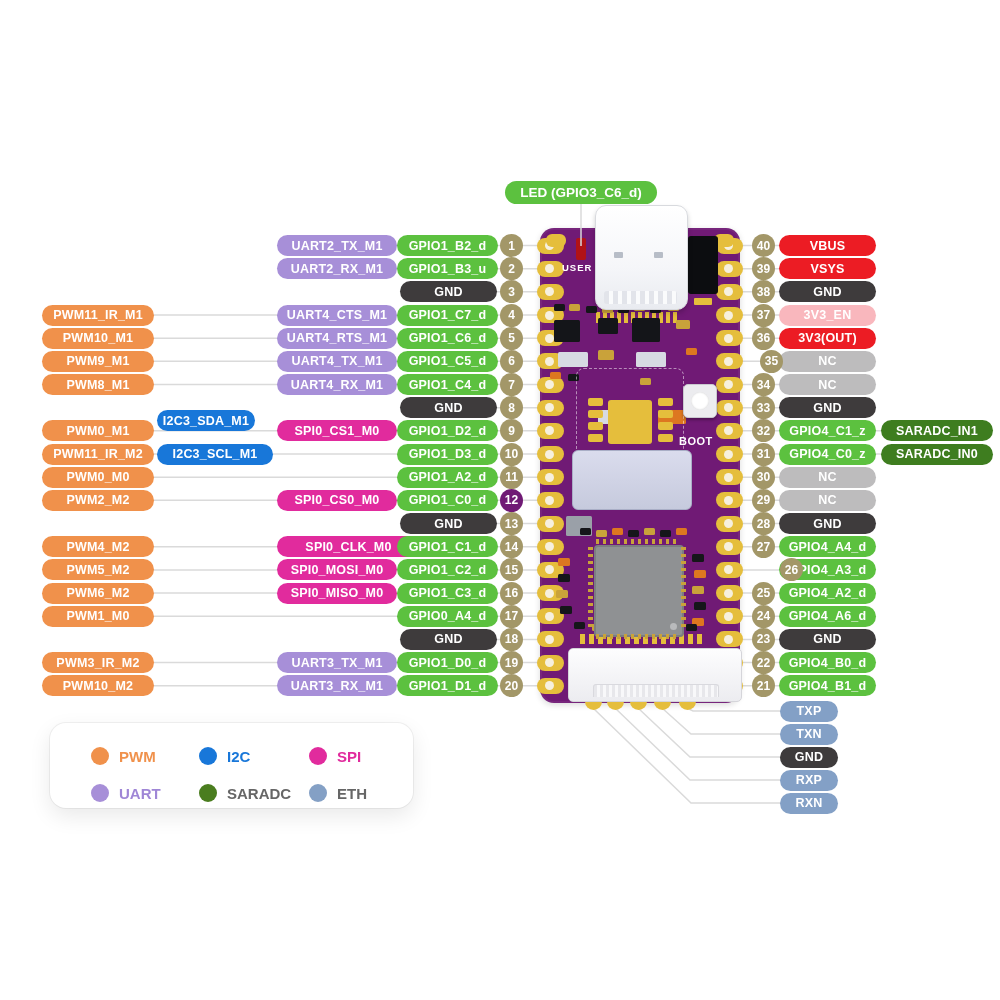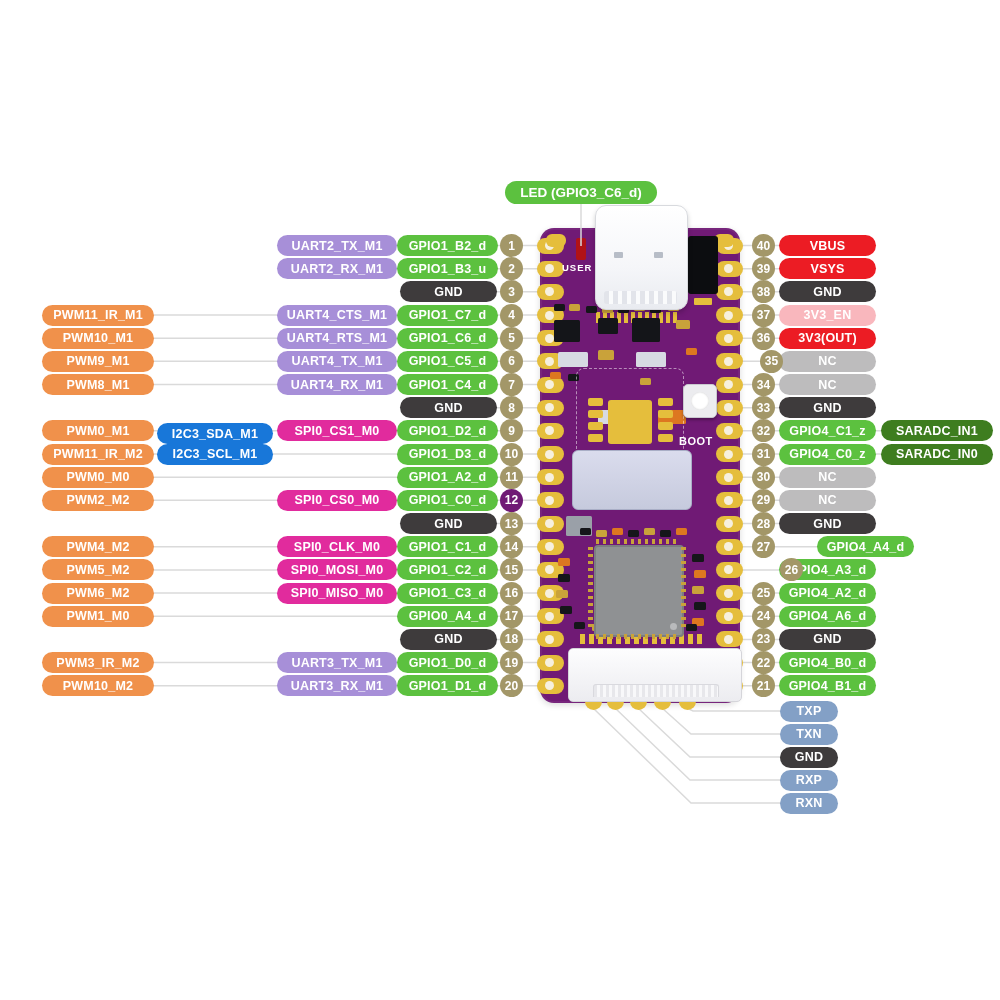--- a/index.html
+++ b/index.html
@@ -291,39 +291,39 @@
       <div class="pill" style="left: 277px; top: 350.85px; width: 120px; background: rgb(167, 143, 216);">UART4_TX_M1</div>
       <div class="pill" style="left: 397px; top: 350.85px; width: 101px; background: rgb(92, 193, 63);">GPIO1_C5_d</div>
       <div class="numcircle" style="left: 500px; top: 349.85px; background: rgb(163, 151, 104);">6</div>
       <div class="pill" style="left: 42px; top: 374.02px; width: 112px; background: rgb(240, 145, 75);">PWM8_M1</div>
       <div class="pill" style="left: 277px; top: 374.02px; width: 120px; background: rgb(167, 143, 216);">UART4_RX_M1</div>
       <div class="pill" style="left: 397px; top: 374.02px; width: 101px; background: rgb(92, 193, 63);">GPIO1_C4_d</div>
       <div class="numcircle" style="left: 500px; top: 373.02px; background: rgb(163, 151, 104);">7</div>
       <div class="pill" style="left: 400px; top: 397.19px; width: 97px; background: rgb(62, 59, 60);">GND</div>
       <div class="numcircle" style="left: 500px; top: 396.19px; background: rgb(163, 151, 104);">8</div>
       <div class="pill" style="left: 42px; top: 420.36px; width: 112px; background: rgb(240, 145, 75);">PWM0_M1</div>
-      <div class="pill" style="left: 157px; top: 423px; width: 116px; background: rgb(24, 119, 217);">I2C3_SDA_M1</div>
+      <div class="pill" style="left: 157px; top: 410px; width: 98px; background: rgb(24, 119, 217);">I2C3_SDA_M1</div>
       <div class="pill" style="left: 277px; top: 420.36px; width: 120px; background: rgb(225, 43, 157);">SPI0_CS1_M0</div>
       <div class="pill" style="left: 397px; top: 420.36px; width: 101px; background: rgb(92, 193, 63);">GPIO1_D2_d</div>
       <div class="numcircle" style="left: 500px; top: 419.36px; background: rgb(163, 151, 104);">9</div>
       <div class="pill" style="left: 42px; top: 443.53px; width: 112px; background: rgb(240, 145, 75);">PWM11_IR_M2</div>
       <div class="pill" style="left: 157px; top: 443.53px; width: 116px; background: rgb(24, 119, 217);">I2C3_SCL_M1</div>
       <div class="pill" style="left: 397px; top: 443.53px; width: 101px; background: rgb(92, 193, 63);">GPIO1_D3_d</div>
       <div class="numcircle" style="left: 500px; top: 442.53px; background: rgb(163, 151, 104);">10</div>
       <div class="pill" style="left: 42px; top: 466.7px; width: 112px; background: rgb(240, 145, 75);">PWM0_M0</div>
       <div class="pill" style="left: 397px; top: 466.7px; width: 101px; background: rgb(92, 193, 63);">GPIO1_A2_d</div>
       <div class="numcircle" style="left: 500px; top: 465.7px; background: rgb(163, 151, 104);">11</div>
       <div class="pill" style="left: 42px; top: 489.87px; width: 112px; background: rgb(240, 145, 75);">PWM2_M2</div>
       <div class="pill" style="left: 277px; top: 489.87px; width: 120px; background: rgb(225, 43, 157);">SPI0_CS0_M0</div>
       <div class="pill" style="left: 397px; top: 489.87px; width: 101px; background: rgb(92, 193, 63);">GPIO1_C0_d</div>
       <div class="numcircle" style="left: 500px; top: 488.87px; background: #701a75;">12</div>
       <div class="pill" style="left: 400px; top: 513.04px; width: 97px; background: rgb(62, 59, 60);">GND</div>
       <div class="numcircle" style="left: 500px; top: 512.04px; background: rgb(163, 151, 104);">13</div>
       <div class="pill" style="left: 42px; top: 536.21px; width: 112px; background: rgb(240, 145, 75);">PWM4_M2</div>
-      <div class="pill" style="left: 277px; top: 536.21px; width: 120px; background: rgb(225, 43, 157);">SPI0_CLK_M0</div>
+      <div class="pill" style="left: 277px; top: 536.21px; width: 143px; background: rgb(225, 43, 157);">SPI0_CLK_M0</div>
       <div class="pill" style="left: 397px; top: 536.21px; width: 101px; background: rgb(92, 193, 63);">GPIO1_C1_d</div>
       <div class="numcircle" style="left: 500px; top: 535.21px; background: rgb(163, 151, 104);">14</div>
       <div class="pill" style="left: 42px; top: 559.38px; width: 112px; background: rgb(240, 145, 75);">PWM5_M2</div>
       <div class="pill" style="left: 277px; top: 559.38px; width: 120px; background: rgb(225, 43, 157);">SPI0_MOSI_M0</div>
       <div class="pill" style="left: 397px; top: 559.38px; width: 101px; background: rgb(92, 193, 63);">GPIO1_C2_d</div>
       <div class="numcircle" style="left: 500px; top: 558.38px; background: rgb(163, 151, 104);">15</div>
       <div class="pill" style="left: 42px; top: 582.55px; width: 112px; background: rgb(240, 145, 75);">PWM6_M2</div>
       <div class="pill" style="left: 277px; top: 582.55px; width: 120px; background: rgb(225, 43, 157);">SPI0_MISO_M0</div>
       <div class="pill" style="left: 397px; top: 582.55px; width: 101px; background: rgb(92, 193, 63);">GPIO1_C3_d</div>
       <div class="numcircle" style="left: 500px; top: 581.55px; background: rgb(163, 151, 104);">16</div>
@@ -361,34 +361,48 @@
       <div class="numcircle" style="left: 752px; top: 419.36px; background: rgb(163, 151, 104);">32</div>
       <div class="pill" style="left: 779px; top: 443.53px; width: 97px; background: rgb(92, 193, 63);">GPIO4_C0_z</div>
       <div class="pill" style="left: 881px; top: 443.53px; width: 112px; background: rgb(62, 125, 31);">SARADC_IN0</div>
       <div class="numcircle" style="left: 752px; top: 442.53px; background: rgb(163, 151, 104);">31</div>
       <div class="pill" style="left: 779px; top: 466.7px; width: 97px; background: rgb(189, 188, 189);">NC</div>
       <div class="numcircle" style="left: 752px; top: 465.7px; background: rgb(163, 151, 104);">30</div>
       <div class="pill" style="left: 779px; top: 489.87px; width: 97px; background: rgb(189, 188, 189);">NC</div>
       <div class="numcircle" style="left: 752px; top: 488.87px; background: rgb(163, 151, 104);">29</div>
       <div class="pill" style="left: 779px; top: 513.04px; width: 97px; background: rgb(62, 59, 60);">GND</div>
       <div class="numcircle" style="left: 752px; top: 512.04px; background: rgb(163, 151, 104);">28</div>
-      <div class="pill" style="left: 817px; top: 536.21px; width: 97px; background: rgb(92, 193, 63);">GPIO4_A4_d</div>
+      <div class="pill" style="left: 779px; top: 536.21px; width: 97px; background: rgb(92, 193, 63);">GPIO4_A4_d</div>
       <div class="numcircle" style="left: 752px; top: 535.21px; background: rgb(163, 151, 104);">27</div>
       <div class="pill" style="left: 779px; top: 559.38px; width: 97px; background: rgb(92, 193, 63);">GPIO4_A3_d</div>
       <div class="numcircle" style="left: 752px; top: 558.38px; background: rgb(163, 151, 104); margin-left: 28px;">26</div>
       <div class="pill" style="left: 779px; top: 582.55px; width: 97px; background: rgb(92, 193, 63);">GPIO4_A2_d</div>
       <div class="numcircle" style="left: 752px; top: 581.55px; background: rgb(163, 151, 104);">25</div>
       <div class="pill" style="left: 779px; top: 605.72px; width: 97px; background: rgb(92, 193, 63);">GPIO4_A6_d</div>
       <div class="numcircle" style="left: 752px; top: 604.72px; background: rgb(163, 151, 104);">24</div>
       <div class="pill" style="left: 779px; top: 628.89px; width: 97px; background: rgb(62, 59, 60);">GND</div>
       <div class="numcircle" style="left: 752px; top: 627.89px; background: rgb(163, 151, 104);">23</div>
       <div class="pill" style="left: 779px; top: 652.06px; width: 97px; background: rgb(92, 193, 63);">GPIO4_B0_d</div>
       <div class="numcircle" style="left: 752px; top: 651.06px; background: rgb(163, 151, 104);">22</div>
       <div class="pill" style="left: 779px; top: 675.23px; width: 97px; background: rgb(92, 193, 63);">GPIO4_B1_d</div>
       <div class="numcircle" style="left: 752px; top: 674.23px; background: rgb(163, 151, 104);">21</div>
       <div class="pill" style="left: 780px; top: 700.5px; width: 58px; background: rgb(131, 160, 198);">TXP</div>
       <div class="pill" style="left: 780px; top: 723.5px; width: 58px; background: rgb(131, 160, 198);">TXN</div>
       <div class="pill" style="left: 780px; top: 746.5px; width: 58px; background: rgb(62, 59, 60);">GND</div>
       <div class="pill" style="left: 780px; top: 769.5px; width: 58px; background: rgb(131, 160, 198);">RXP</div>
       <div class="pill" style="left: 780px; top: 792.5px; width: 58px; background: rgb(131, 160, 198);">RXN</div>
     </div>
 
+  <div id="legend">
+      <span class="lg-dot" style="left: 41px; top: 24px; background: rgb(240, 145, 75);"></span>
+      <span class="lg-txt" style="left: 69px; top: 25px; color: rgb(240, 145, 75);">PWM</span>
+      <span class="lg-dot" style="left: 149px; top: 24px; background: rgb(24, 119, 217);"></span>
+      <span class="lg-txt" style="left: 177px; top: 25px; color: rgb(24, 119, 217);">I2C</span>
+      <span class="lg-dot" style="left: 259px; top: 24px; background: rgb(225, 43, 157);"></span>
+      <span class="lg-txt" style="left: 287px; top: 25px; color: rgb(225, 43, 157);">SPI</span>
+      <span class="lg-dot" style="left: 41px; top: 61px; background: rgb(167, 143, 216);"></span>
+      <span class="lg-txt" style="left: 69px; top: 62px; color: rgb(159, 134, 214);">UART</span>
+      <span class="lg-dot" style="left: 149px; top: 61px; background: rgb(74, 125, 31);"></span>
+      <span class="lg-txt" style="left: 177px; top: 62px; color: rgb(102, 102, 102);">SARADC</span>
+      <span class="lg-dot" style="left: 259px; top: 61px; background: rgb(132, 160, 197);"></span>
+      <span class="lg-txt" style="left: 287px; top: 62px; color: rgb(102, 102, 102);">ETH</span>
+    </div>
 </div>
 
 </body></html>

